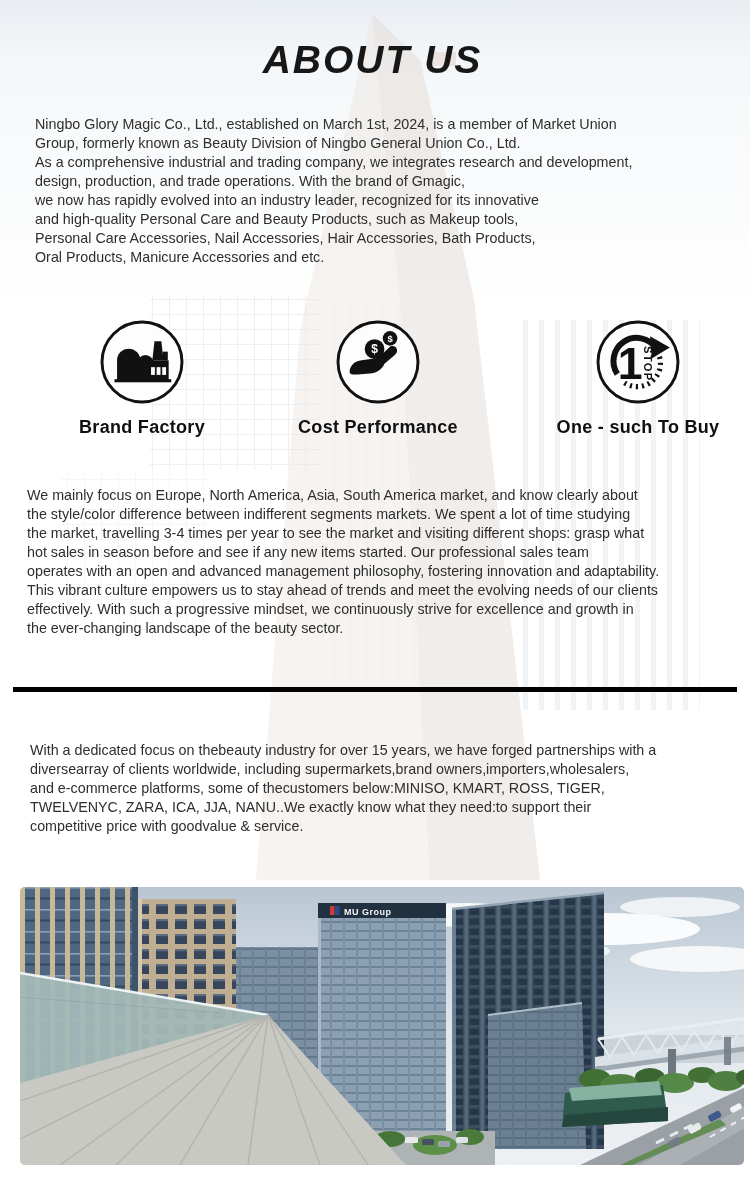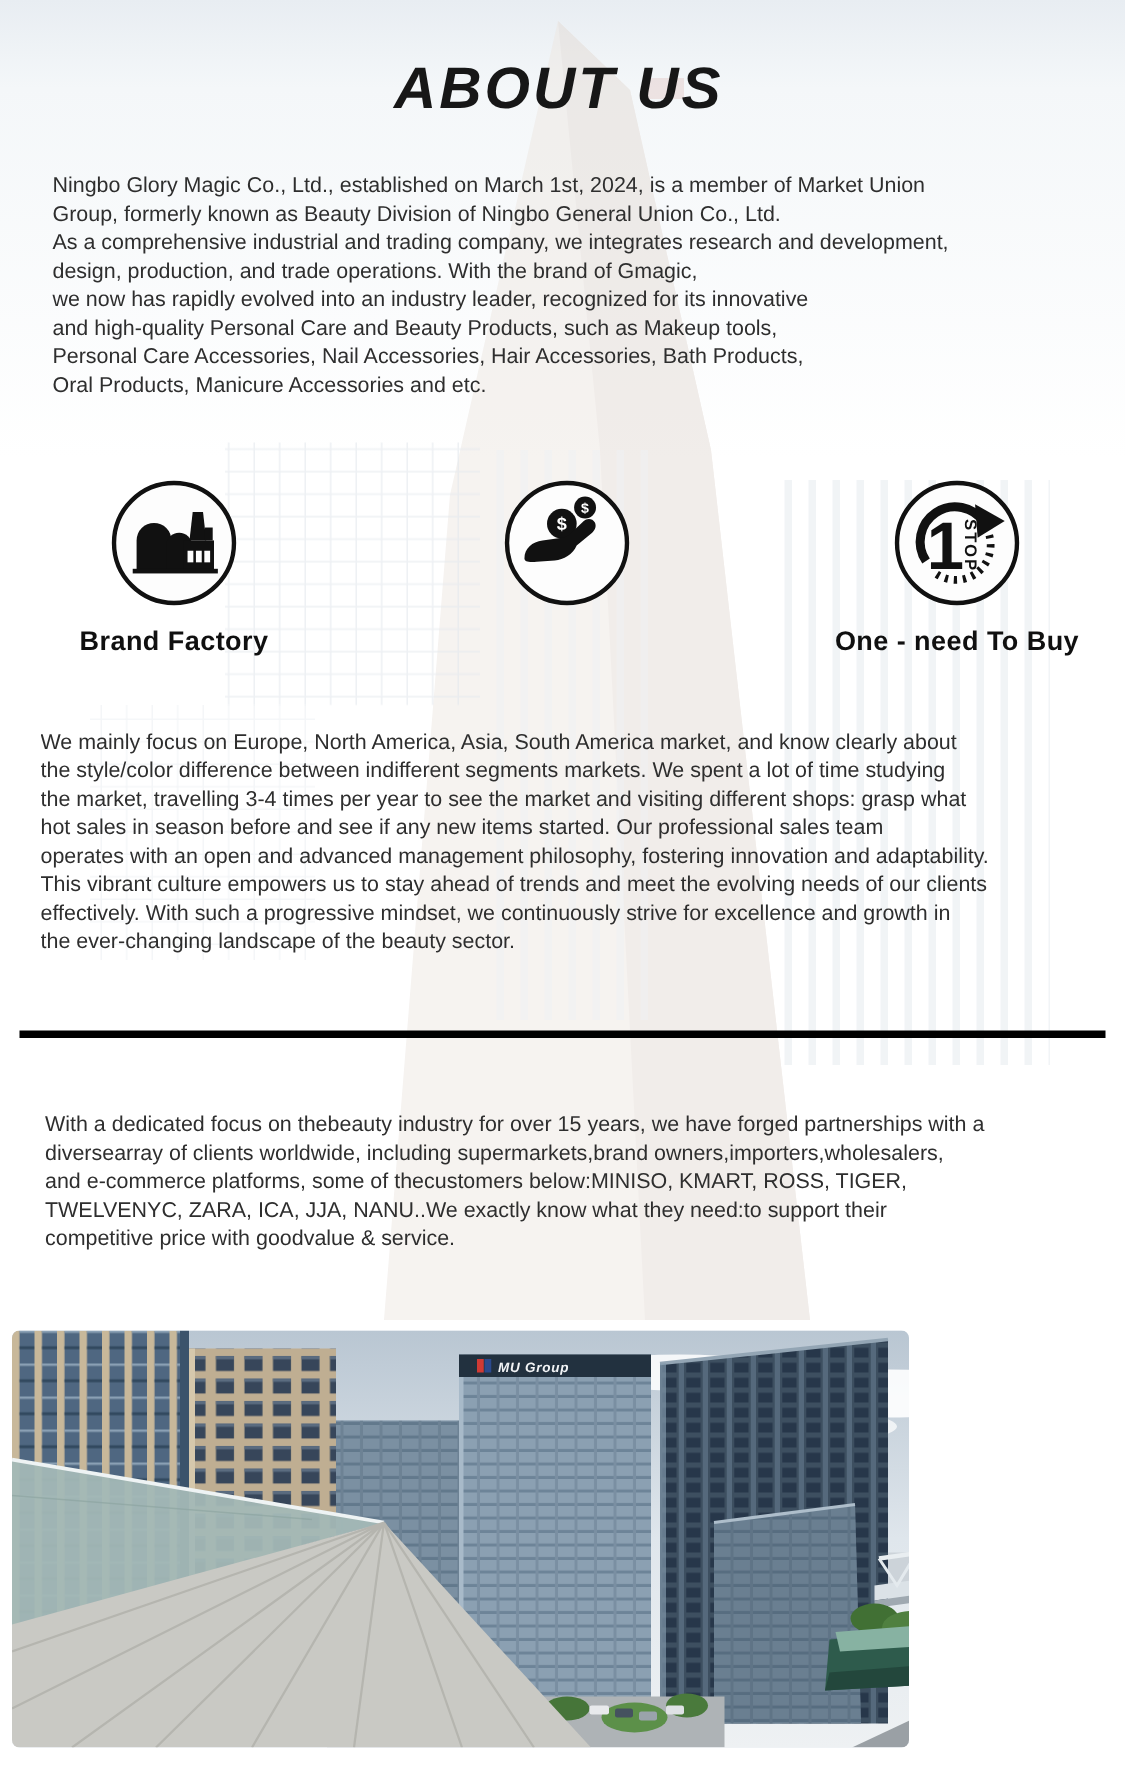--- a/index.html
+++ b/index.html
@@ -29,41 +29,40 @@
     position:absolute;
     font-size:14.3px; line-height:19px; color:#2e2e2e;
     white-space:pre-line;
   }
   .para-intro   { top:115px; left:35px;  width:680px; text-align:left; }
   .para-market  { top:486px; left:27px;  width:712px; text-align:left; }
   .para-clients { top:741px; left:30px;  width:707px; }
 
   .features { position:absolute; top:319px; left:0; width:750px; height:122px; }
   .feature { position:absolute; top:0; text-align:center; }
-  .feature-1 { left:28px;  width:176px; }
+  .feature-1 { left:54px;  width:176px; }
   .feature-2 { left:286px; width:184px; }
   .feature-3 { left:540px; width:196px; }
   .feature .icon-wrap { width:86px; height:86px; margin:0 auto; }
   .feature-label {
     margin-top:12px;
     font-size:18px; font-weight:700; color:#101010;
     letter-spacing:0.3px; white-space:nowrap;
   }
 
   .divider {
     position:absolute; top:687px; left:13px;
     width:724px; height:5px; background:#000000;
   }
 
   .photo {
-    position:absolute; top:887px; left:8px;
-    width:598px; height:278px;
+    position:absolute; top:887px; left:20px;
+    width:724px; height:278px;
     border-radius:5px; overflow:hidden;
     background:#dfe6ec;
-    font-style:italic;
   }
   .photo svg { display:block; }
 </style>
 </head>
 <body>
 
 <div class="page">
 
   <svg class="watermark" width="750" height="880" viewBox="0 0 750 880" aria-hidden="true">
     <defs>
@@ -120,34 +119,35 @@
       <div class="icon-wrap">
         <svg width="86" height="86" viewBox="0 0 100 100">
           <circle cx="50" cy="50" r="46.5" fill="#fdfdfd" stroke="#111111" stroke-width="3.4"></circle>
           <circle cx="46" cy="35" r="11.5" fill="#111111"></circle>
           <circle cx="64" cy="22.5" r="8.5" fill="#111111"></circle>
           <text x="46" y="40" text-anchor="middle" font-size="14" font-weight="bold" fill="#ffffff">$</text>
           <text x="64" y="26.5" text-anchor="middle" font-size="11" font-weight="bold" fill="#ffffff">$</text>
           <path d="M17,62 c0,-8 6,-13 14,-14 l15,-2 c3,-0.5 5,-1.5 7,-3.5 l10,-9.5 c2.5,-2.5 7,-2 8.5,1 c1.5,2.8 0.5,5.8 -2,8 l-12,10 c-3,7 -10,11 -17,11.5 l-14,1 c-6,0.5 -9.5,0 -9.5,-2.5 z" fill="#111111"></path>
         </svg>
       </div>
+      <div class="feature-label">Cost Performance</div>
     </div>
 
     <div class="feature feature-3">
       <div class="icon-wrap">
         <svg width="86" height="86" viewBox="0 0 100 100">
           <circle cx="50" cy="50" r="46.5" fill="#fdfdfd" stroke="#111111" stroke-width="3.4"></circle>
           <path d="M26,64 A27,27 0 0 1 71,34" stroke="#111111" stroke-width="7" fill="none"></path>
           <path d="M75,44 A27,27 0 0 1 34,74" stroke="#111111" stroke-width="6" fill="none" stroke-dasharray="2.5,4.5"></path>
           <polygon points="64,20 87,33 66,46" fill="#111111"></polygon>
           <text x="41" y="70" text-anchor="middle" font-size="52" font-weight="bold" fill="#111111">1</text>
           <text x="0" y="0" transform="translate(60,52) rotate(90)" text-anchor="middle" dominant-baseline="middle" font-size="13" font-weight="bold" letter-spacing="1.5" fill="#111111">STOP</text>
         </svg>
       </div>
-      <div class="feature-label">One - need To Buy</div>
+      <div class="feature-label">One - such To Buy</div>
     </div>
 
   </div>
 
   <div class="para para-market">We mainly focus on Europe, North America, Asia, South America market, and know clearly about
 the style/color difference between indifferent segments markets. We spent a lot of time studying
 the market, travelling 3-4 times per year to see the market and visiting different shops: grasp what
 hot sales in season before and see if any new items started. Our professional sales team
 operates with an open and advanced management philosophy, fostering innovation and adaptability.
 This vibrant culture empowers us to stay ahead of trends and meet the evolving needs of our clients

